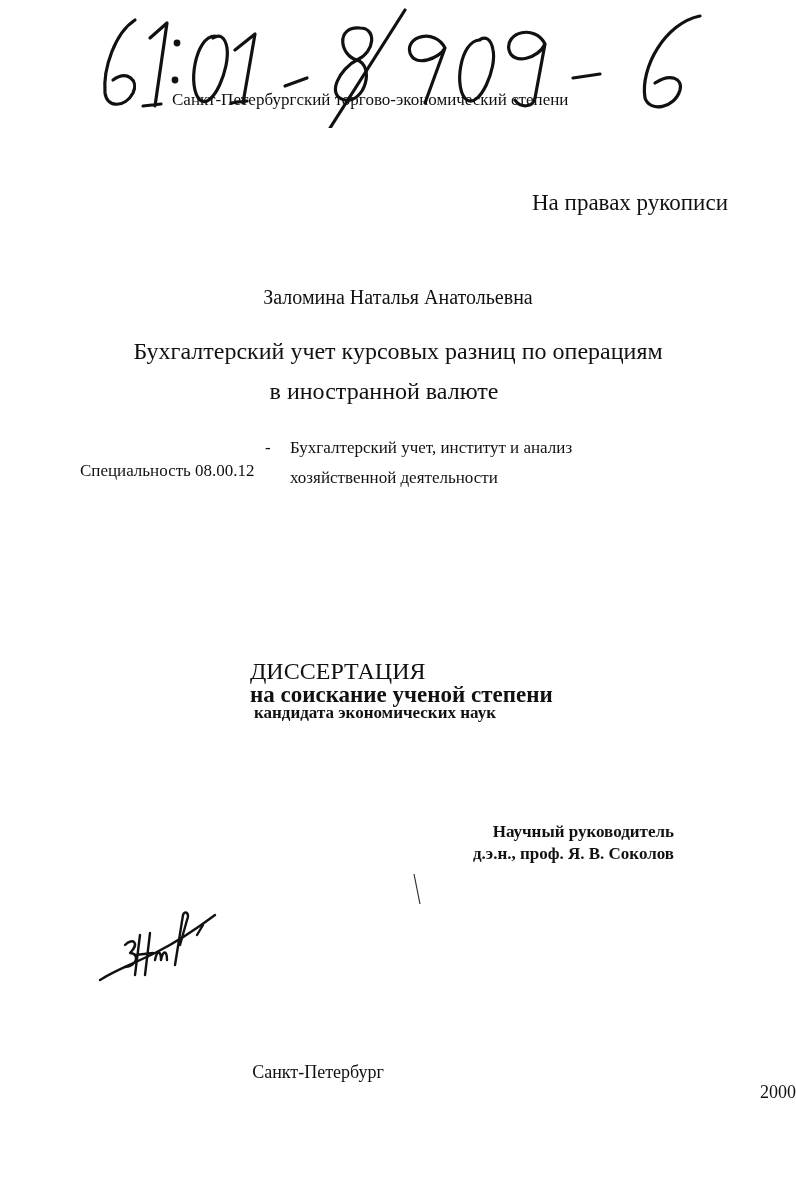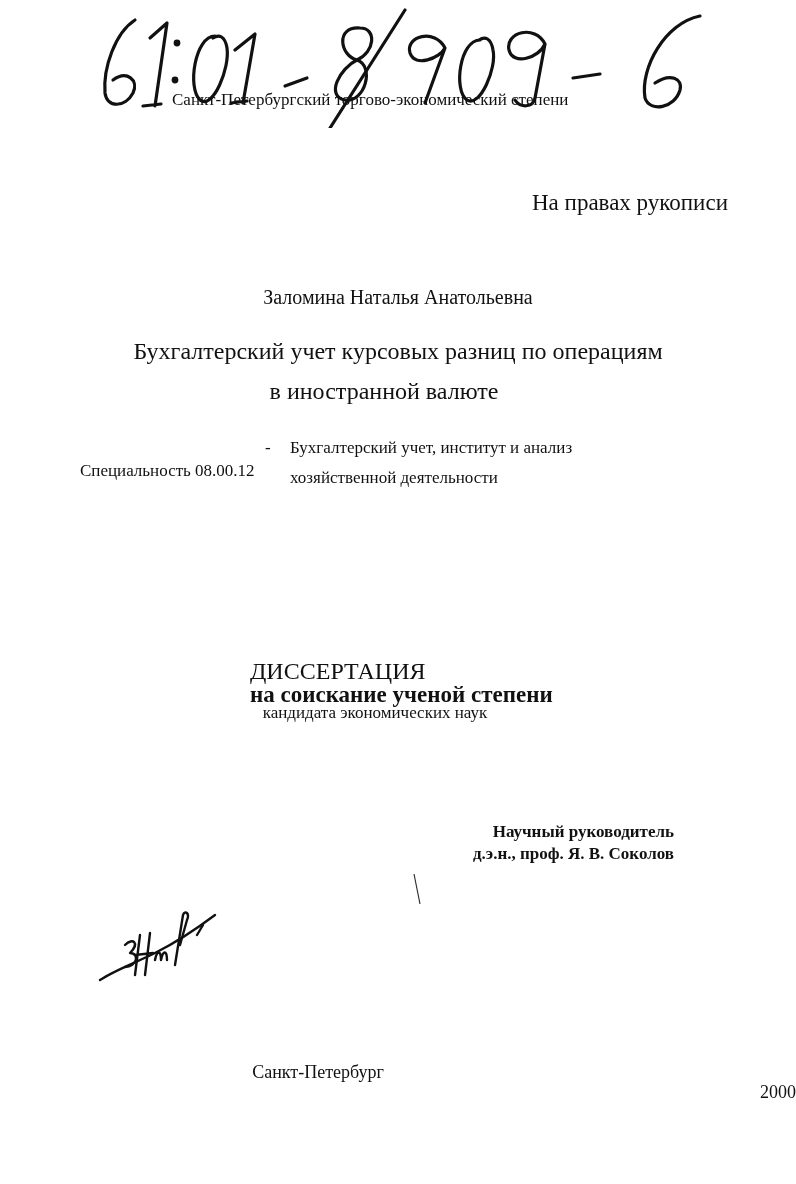--- a/index.html
+++ b/index.html
@@ -15,21 +15,21 @@
   .rights { left: 532px; top: 190px; font-size: 23px; }
   .author { left: 0; width: 796px; text-align: center; top: 286px; font-size: 20px; }
   .title1 { left: 0; width: 796px; text-align: center; top: 338px; font-size: 24px; }
   .title2 { left: 0; width: 768px; text-align: center; top: 378px; font-size: 24px; }
   .spec-label { left: 80px; top: 438px; font-size: 17px; margin-top: 23px; }
   .spec-dash { left: 265px; top: 438px; font-size: 17px; }
   .spec-name1 { left: 290px; top: 438px; font-size: 17px; }
   .spec-name2 { left: 290px; top: 468px; font-size: 17px; }
   .diss { left: 250px; width: 250px; text-align: left; top: 658px; font-size: 24px; }
   .diss2 { left: 250px; width: 250px; text-align: center; top: 682px; font-size: 23px; font-weight: bold; }
-  .diss3 { left: 250px; width: 250px; text-align: center; top: 703px; font-size: 17px; font-weight: normal; }
+  .diss3 { left: 250px; width: 250px; text-align: center; top: 703px; font-size: 17px; font-weight: bold; }
   .sup1 { right: 122px; top: 822px; font-size: 17px; font-weight: bold; }
   .sup2 { right: 122px; top: 844px; font-size: 17px; font-weight: bold; }
   .signature { position: absolute; left: 95px; top: 905px; width: 130px; height: 80px; }
   .city { left: 0; width: 636px; text-align: center; top: 1062px; font-size: 18px; }
   .year { left: 0; width: 796px; text-align: right; top: 1082px; font-size: 18px; }
   .mark { position: absolute; }
 </style>
 </head>
 <body>
 

